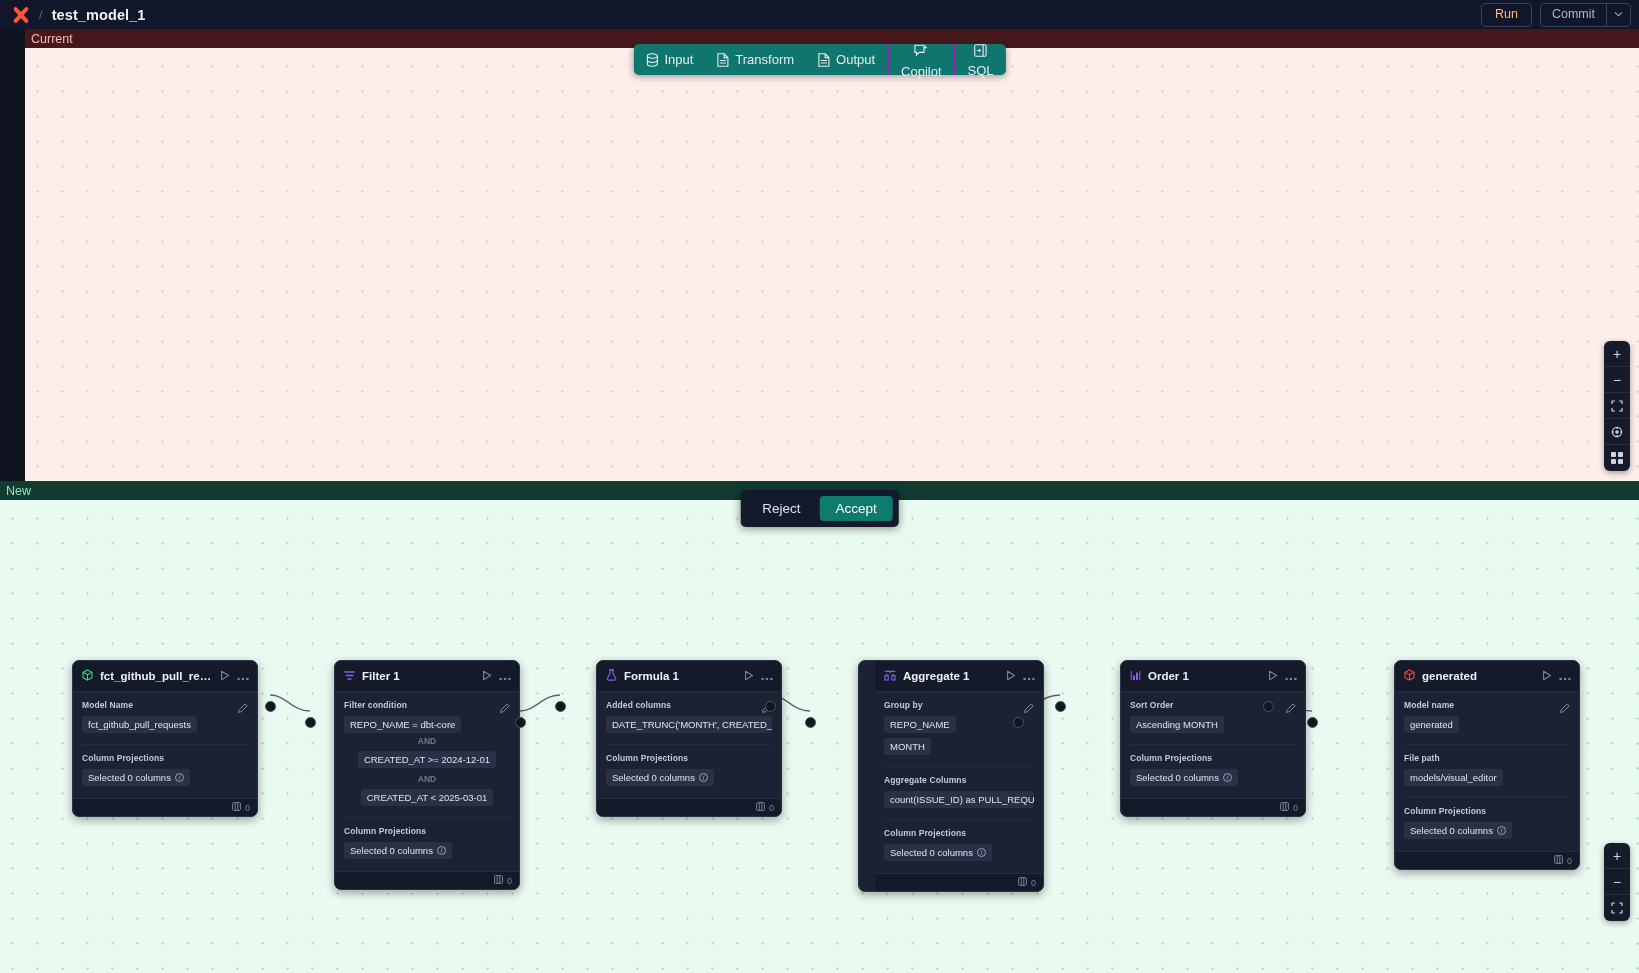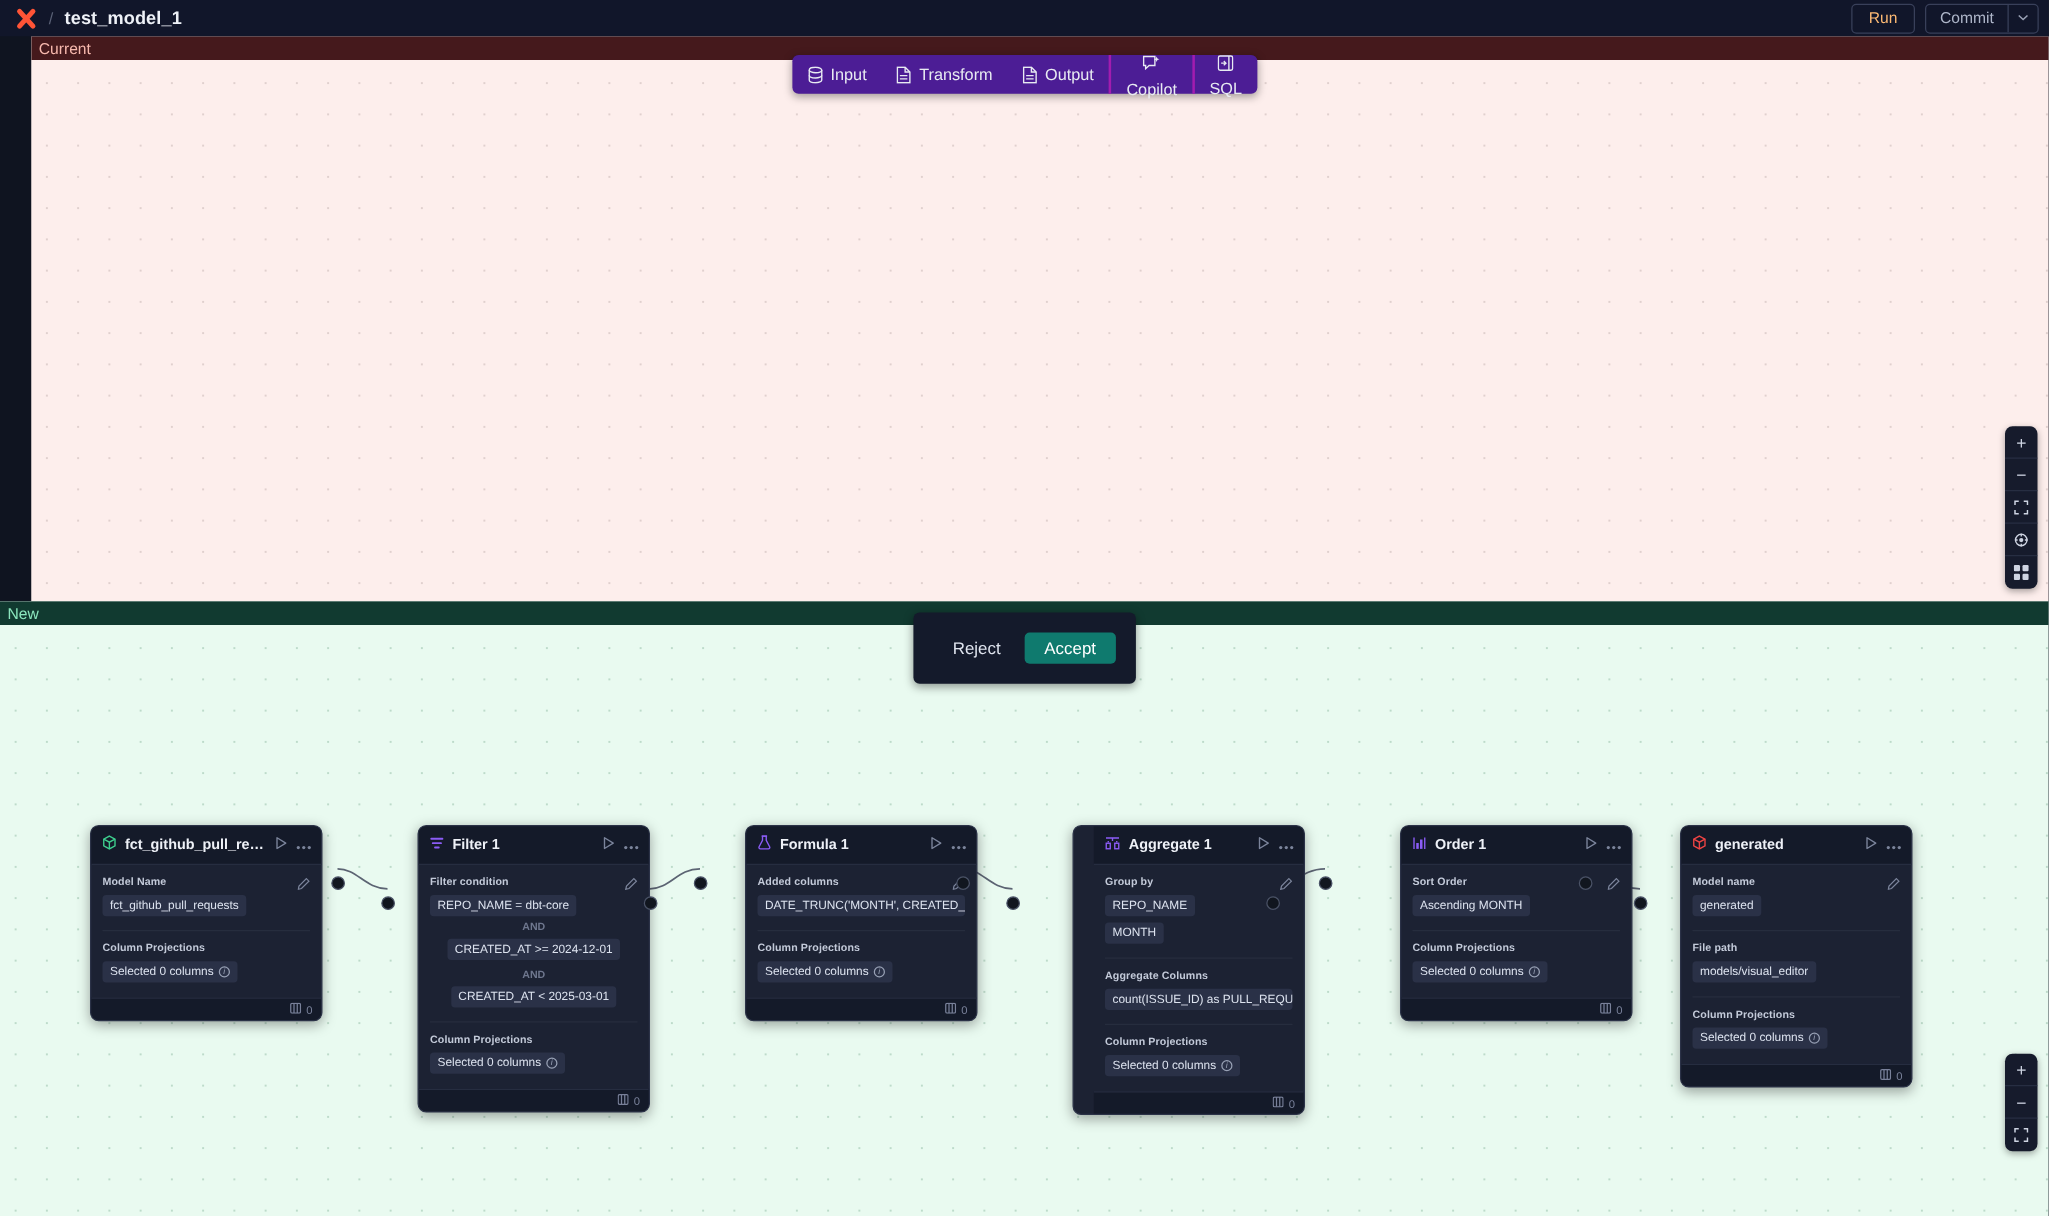--- a/index.html
+++ b/index.html
@@ -55,35 +55,35 @@
     position: absolute; left: 0; top: 0; height: 19px; width: 100%;
     display: flex; align-items: center; padding-left: 6px;
     font-size: 12.5px; z-index: 12;
   }
   .label-current { background: #45191c; color: #f7b9ae; }
   .label-new     { background: #113a30; color: #8be6bd; }
 
   
   .toolbar {
     position: absolute; top: 44px; left: 50%; transform: translateX(-50%);
-    height: 31px; background: #4c1d95; border-radius: 5px;
+    height: 31px; background: #0f766e; border-radius: 5px;
     display: flex; align-items: stretch; z-index: 50;
     box-shadow: 0 2px 7px rgba(0,0,0,.35);
   }
   .tool {
     display: flex; align-items: center; gap: 6px;
     padding: 0 12px; color: #e8ebf2; font-size: 13px; white-space: nowrap;
   }
   .tool + .tool.sep { border-left: 2px solid #a21caf; flex-direction: column; }
   .tool svg { display: block; }
 
   
   .decision {
     position: absolute; top: 490px; left: 50%; transform: translateX(-50%);
-    background: #141a2b; border-radius: 5px; padding: 16px;
+    background: #141a2b; border-radius: 5px; padding: 6px;
     display: flex; gap: 3px; z-index: 55;
     box-shadow: 0 2px 8px rgba(0,0,0,.4);
   }
   .decision button {
     font-family: inherit; font-size: 13.5px; border: none; cursor: pointer;
     padding: 5px 16px; border-radius: 4px; background: transparent; color: #dfe4ee;
   }
   .decision button.accept { background: #0f7a6e; color: #ffffff; }
 
   
@@ -484,21 +484,21 @@
           </div>
         </div>
         <div class="node-foot">
           <span><svg width="9" height="9" viewBox="0 0 9 9" fill="none" stroke="#79819a" stroke-width="1">
               <rect x=".6" y=".6" width="7.8" height="7.8" rx="1"></rect>
               <path d="M3.2.6v7.8M5.8.6v7.8"></path>
             </svg></span>
           <span>0</span>
         </div>
       </div>
-      <div class="node" style="left: 1344px; top: 660px;">
+      <div class="node" style="left: 1394px; top: 660px;">
         <div class="node-head">
           <span><svg width="11" height="12" viewBox="0 0 11 12" fill="none" stroke="#ef4444" stroke-width="1.1">
               <path d="M5.5.9 10 3.3v5.4L5.5 11.1 1 8.7V3.3z"></path>
               <path d="M1 3.3l4.5 2.4 4.5-2.4M5.5 5.7v5.4"></path>
             </svg></span>
           <span class="node-title">generated</span>
           <span class="head-act">
             <span><svg width="10" height="11" viewBox="0 0 10 11" fill="none" stroke="#7b849b" stroke-width="1.1" stroke-linejoin="round">
                 <path d="M1.6 1.2 8.6 5.5 1.6 9.8z"></path>
               </svg></span>

